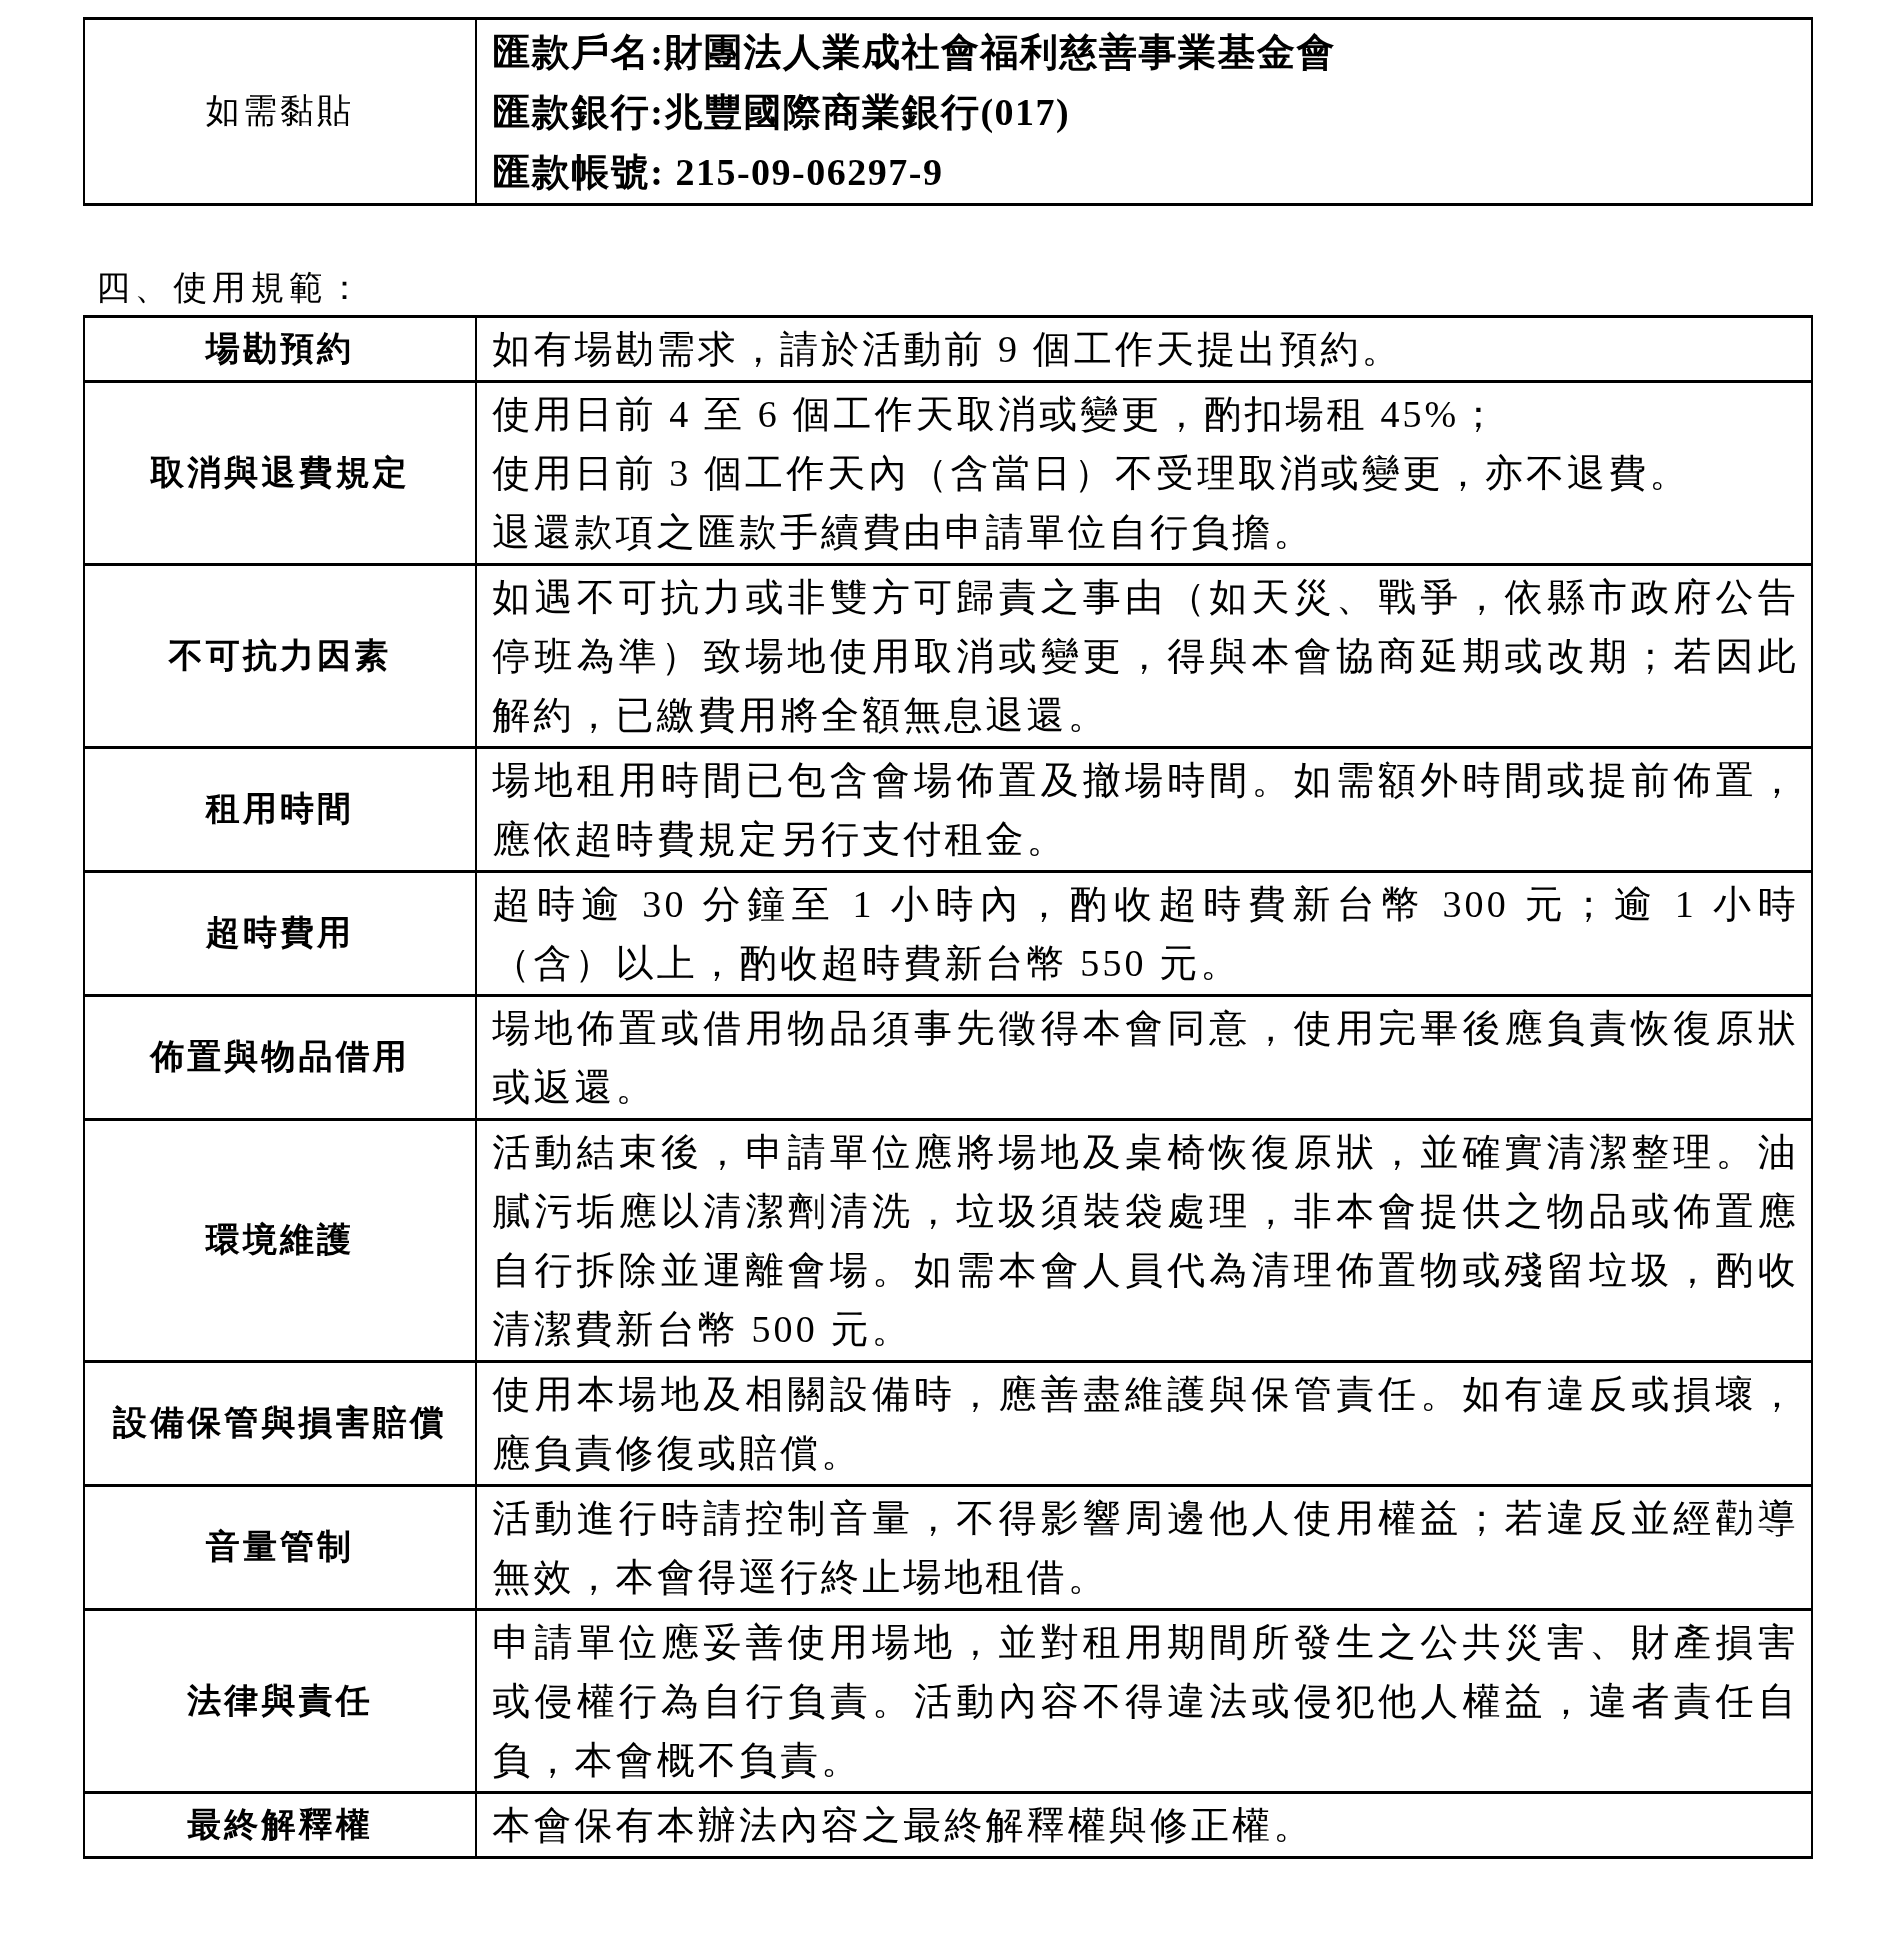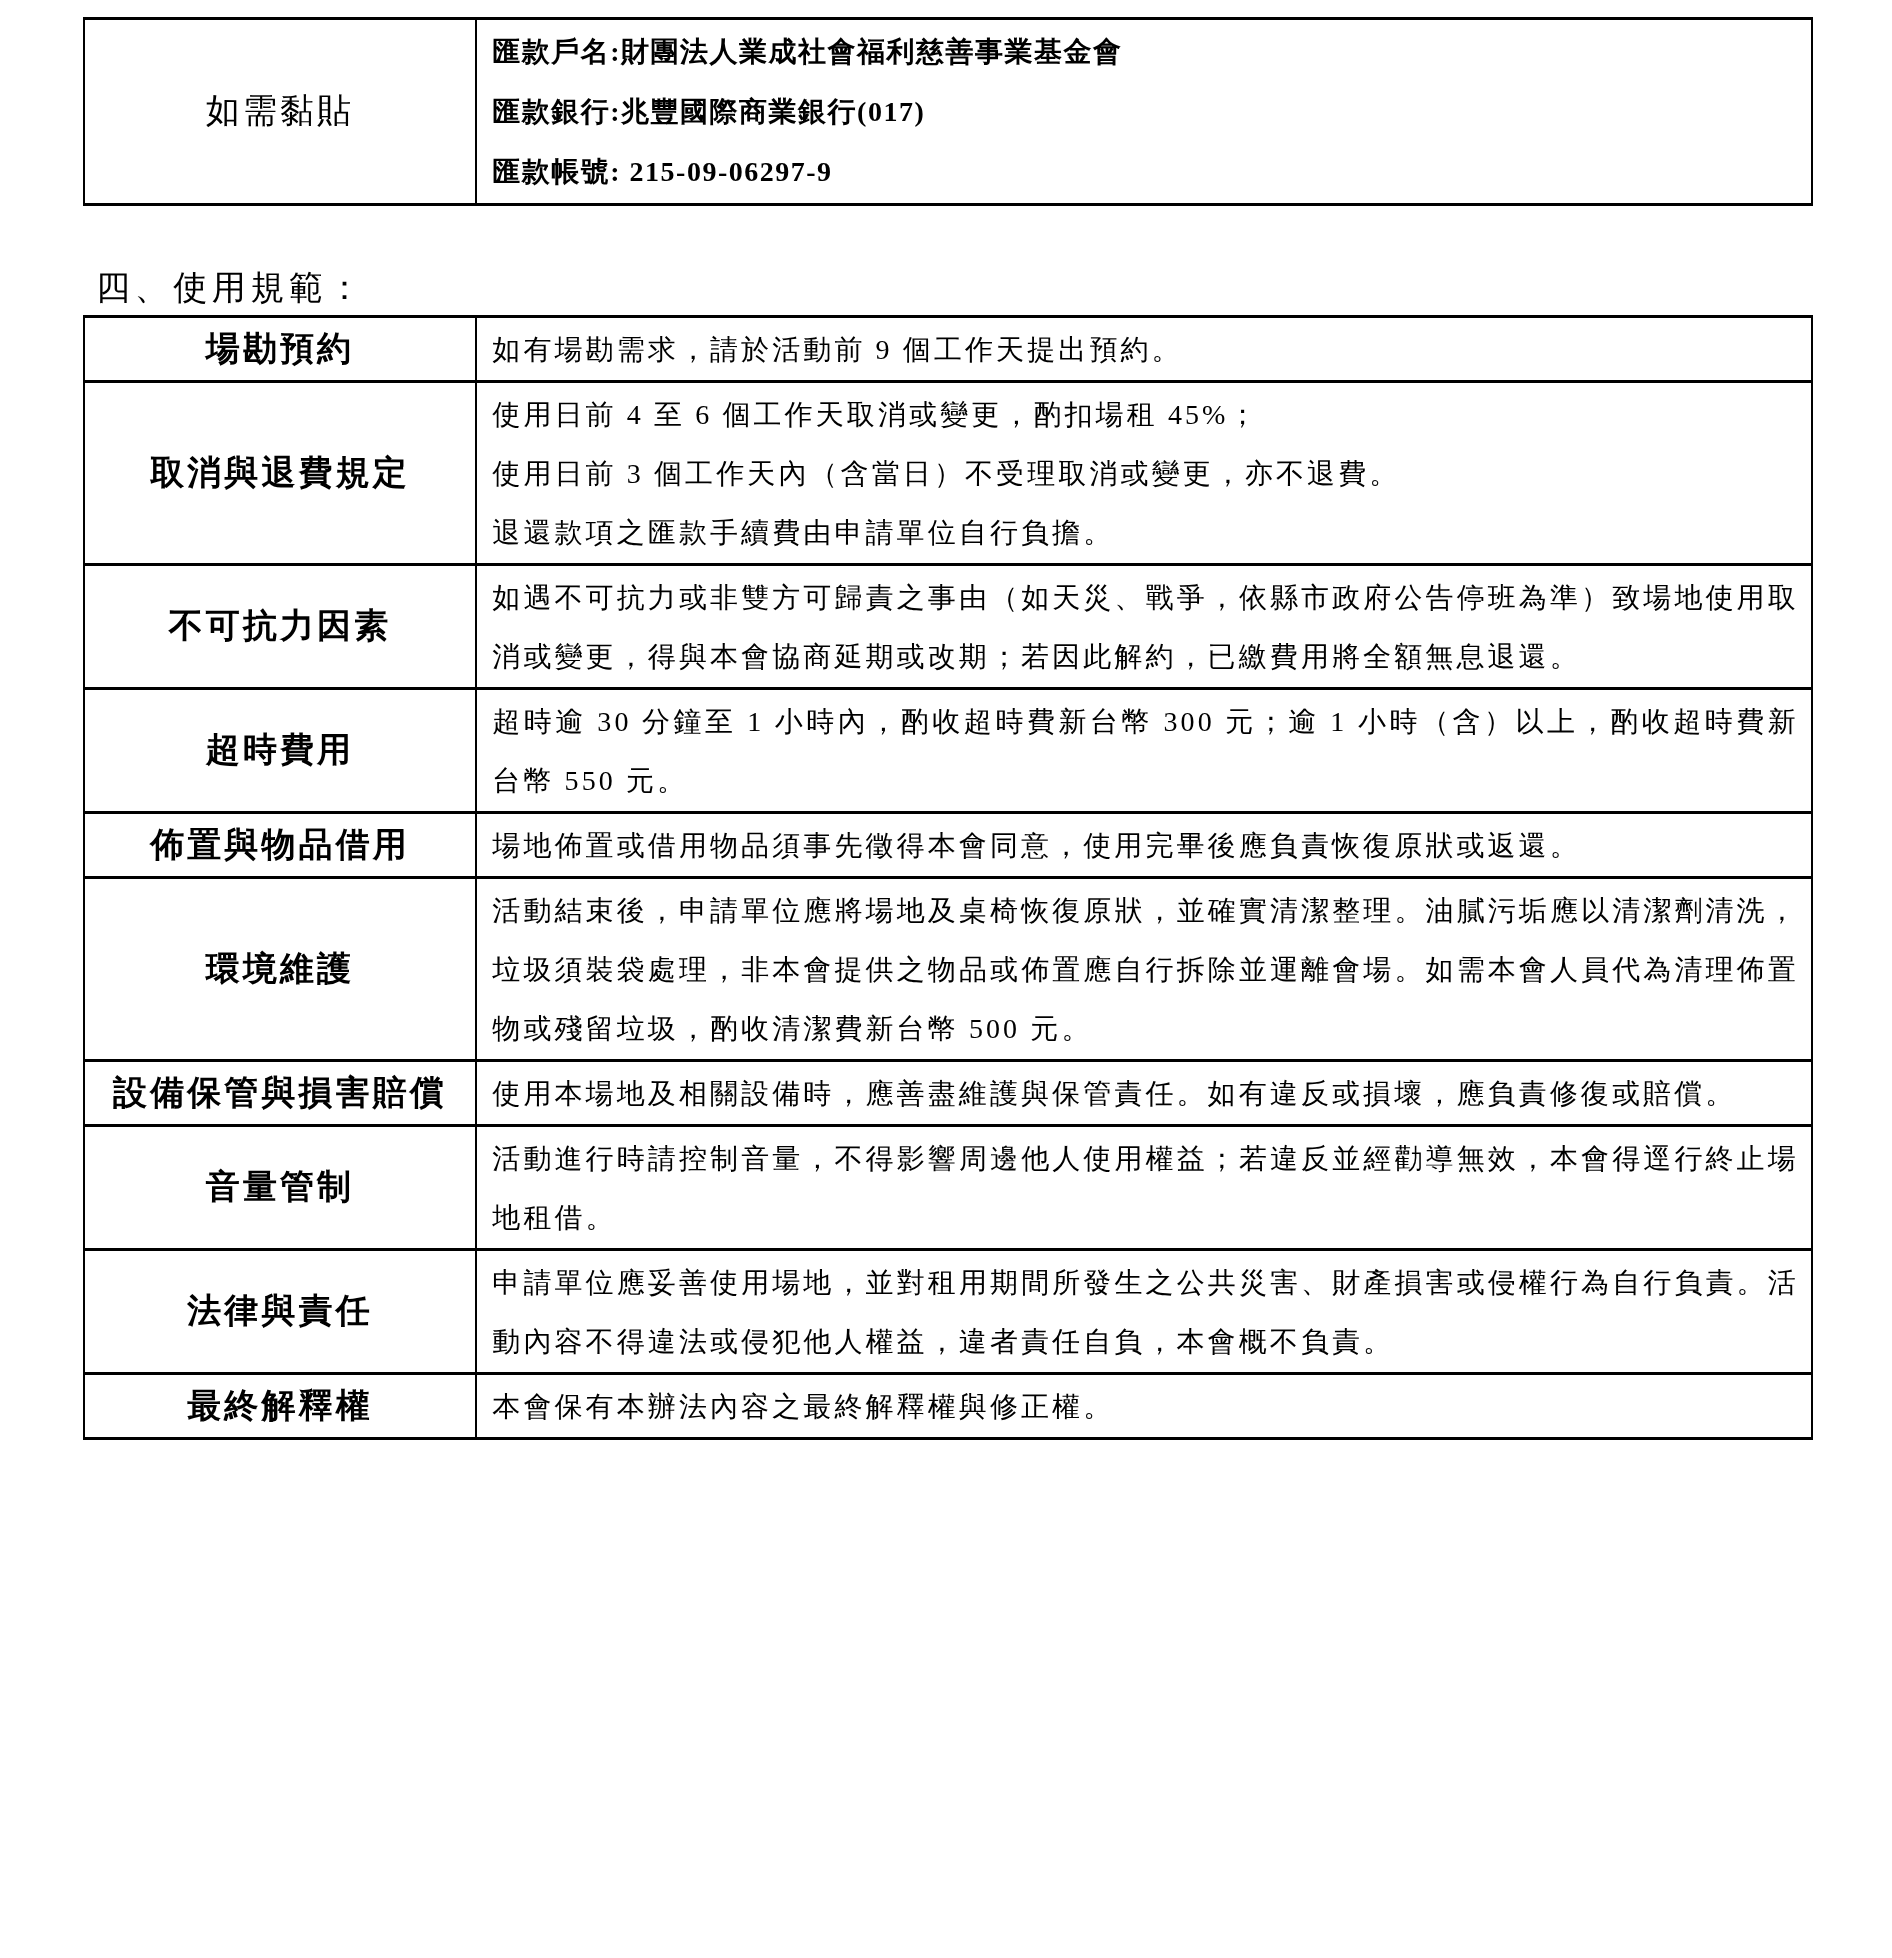--- a/index.html
+++ b/index.html
@@ -40,21 +40,21 @@
     text-align: center;
     font-size: 34px;
     letter-spacing: 3.1px;
     font-weight: bold;
     line-height: 1.6;
     padding: 0 4.6px;
   }
   td.label-cell.regular { font-weight: normal; }
   td.content-cell {
     padding: 1.5px 12.2px 1.5px 15.3px;
-    font-size: 28px;
+    font-size: 38px;
     line-height: 59px;
     letter-spacing: 3.1px;
     text-align: justify;
     text-justify: inter-character;
     margin-top: 40px;
   }
   #remit-table { top: 17px; }
   #remit-table td.content-cell {
     font-weight: bold;
     text-align: left;
@@ -116,20 +116,26 @@
             <div class="text-line">退還款項之匯款手續費由申請單位自行負擔。</div>
           </td>
         </tr>
         <tr>
           <td class="label-cell">不可抗力因素</td>
           <td class="content-cell">
             <div class="text-line">如遇不可抗力或非雙方可歸責之事由（如天災、戰爭，依縣市政府公告停班為準）致場地使用取消或變更，得與本會協商延期或改期；若因此解約，已繳費用將全額無息退還。</div>
           </td>
         </tr>
         <tr>
+          <td class="label-cell">租用時間</td>
+          <td class="content-cell">
+            <div class="text-line">場地租用時間已包含會場佈置及撤場時間。如需額外時間或提前佈置，應依超時費規定另行支付租金。</div>
+          </td>
+        </tr>
+        <tr>
           <td class="label-cell">超時費用</td>
           <td class="content-cell">
             <div class="text-line">超時逾 30 分鐘至 1 小時內，酌收超時費新台幣 300 元；逾 1 小時（含）以上，酌收超時費新台幣 550 元。</div>
           </td>
         </tr>
         <tr>
           <td class="label-cell">佈置與物品借用</td>
           <td class="content-cell">
             <div class="text-line">場地佈置或借用物品須事先徵得本會同意，使用完畢後應負責恢復原狀或返還。</div>
           </td>

